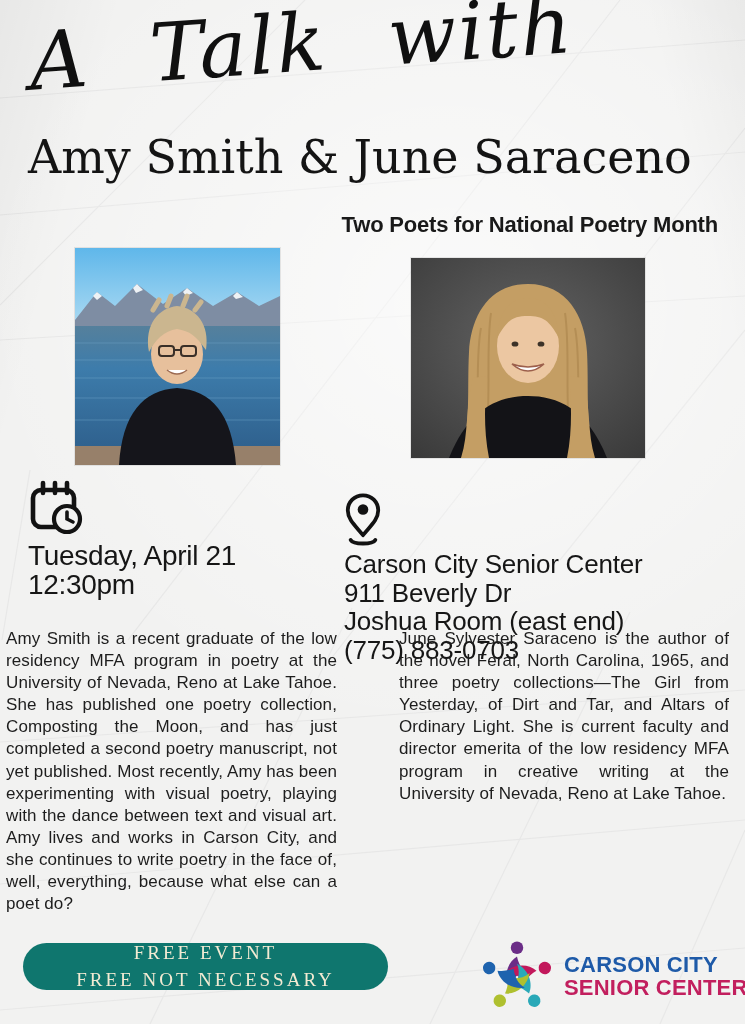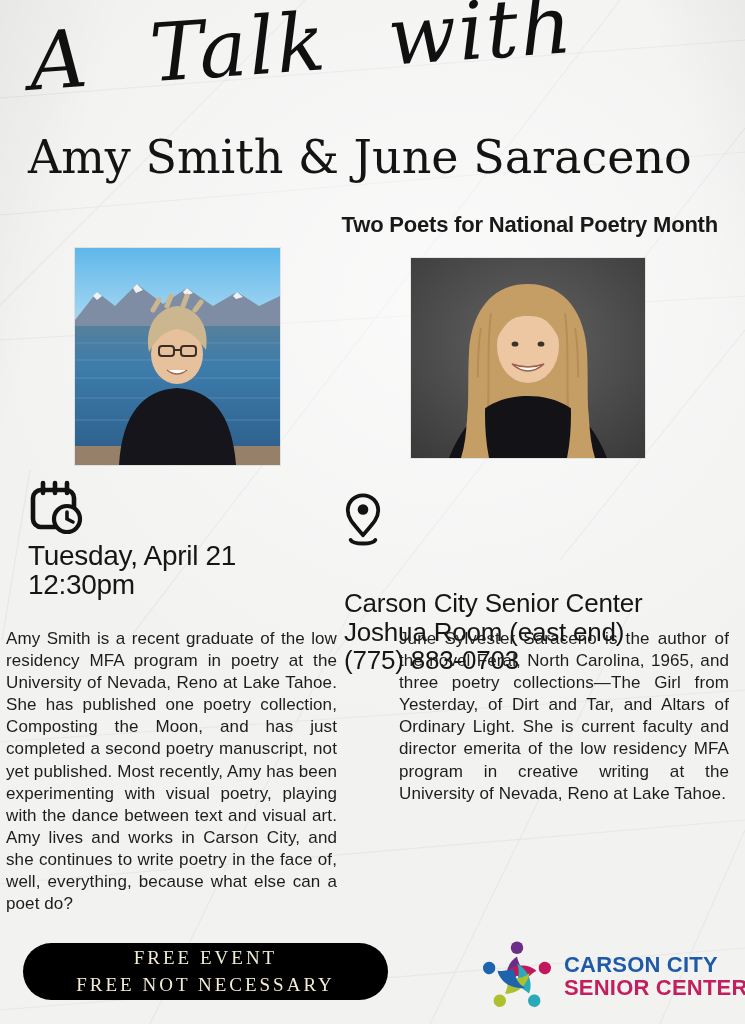--- a/index.html
+++ b/index.html
@@ -35,34 +35,34 @@
 
   .photo{box-shadow:0 0 0 1px rgba(0,0,0,.08);}
   .photo-amy{left:75px;top:248px;width:205px;height:217px;}
   .photo-june{left:411px;top:258px;width:234px;height:200px;}
   .photo svg{display:block;width:100%;height:100%;}
 
   .info-row{display:flex;align-items:flex-start;flex-direction:column;}
   .schedule{left:28px;top:480px;width:330px;}
   .schedule .icon{width:56px;height:56px;margin-right:8px;flex:0 0 auto;}
   .schedule .lines{font-size:28px;line-height:1.05;padding-top:5px;letter-spacing:-.3px;}
-  .venue{left:344px;top:474px;width:390px;gap:39px;}
+  .venue{left:344px;top:474px;width:390px;}
   .venue .icon{width:38px;height:60px;margin-right:14px;margin-top:16px;flex:0 0 auto;}
   .venue .lines{font-size:26px;line-height:1.1;letter-spacing:-.2px;}
 
   .bio{
     font-size:17px;line-height:1.3;text-align:justify;color:#1d1d1d;
     letter-spacing:.1px;
   }
   .bio-amy{left:6px;top:628px;width:331px;}
   .bio-june{left:399px;top:628px;width:330px;}
 
   .badge{
-    left:23px;top:943px;width:365px;height:57px;border-radius:29px;
-    background:#000000;color:#f3ebd3;
+    left:23px;top:943px;width:365px;height:47px;border-radius:29px;
+    background:#0f766e;color:#f3ebd3;
     font-family:"Liberation Serif",serif;font-size:19px;letter-spacing:3px;
     display:flex;flex-direction:column;align-items:center;justify-content:center;
     line-height:1.42;text-align:center;
   }
 
   .logo{left:476px;top:936px;display:flex;align-items:center;}
   .logo .mark{width:82px;height:82px;margin-right:6px;flex:0 0 auto;}
   .logo .words{font-weight:700;font-size:22px;line-height:1.04;letter-spacing:.2px;white-space:nowrap;}
   .logo .l1{color:#1e5aa8;}
   .logo .l2{color:#c21f5e;}
@@ -177,20 +177,21 @@
   </div>
 
   <div class="layer info-row venue">
     <svg class="icon" viewBox="0 0 40 60">
       <path d="M20,4 C11,4 4,11 4,20 C4,30 13,37 20,46 C27,37 36,30 36,20 C36,11 29,4 20,4 Z" fill="none" stroke="#121212" stroke-width="4" stroke-linejoin="round"></path>
       <circle cx="20" cy="19" r="5.6" fill="#121212"></circle>
       <path d="M7,51 C10,56 30,56 33,51" fill="none" stroke="#121212" stroke-width="4" stroke-linecap="round"></path>
     </svg>
     <div class="lines">
       <div>Carson City Senior Center</div>
+      <div>911 Beverly Dr</div>
       <div>Joshua Room (east end)</div>
       <div>(775) 883-0703</div>
     </div>
   </div>
 
   <div class="layer bio bio-amy">Amy Smith is a recent graduate of the low residency MFA program in poetry at the University of Nevada, Reno at Lake Tahoe. She has published one poetry collection, Composting the Moon, and has just completed a second poetry manuscript, not yet published. Most recently, Amy has been experimenting with visual poetry, playing with the dance between text and visual art. Amy lives and works in Carson City, and she continues to write poetry in the face of, well, everything, because what else can a poet do?</div>
   <div class="layer bio bio-june">June Sylvester Saraceno is the author of the novel Feral, North Carolina, 1965, and three poetry collections—The Girl from Yesterday, of Dirt and Tar, and Altars of Ordinary Light. She is current faculty and director emerita of the low residency MFA program in creative writing at the University of Nevada, Reno at Lake Tahoe.</div>
 
   <div class="layer badge">
     <div>FREE EVENT</div>

